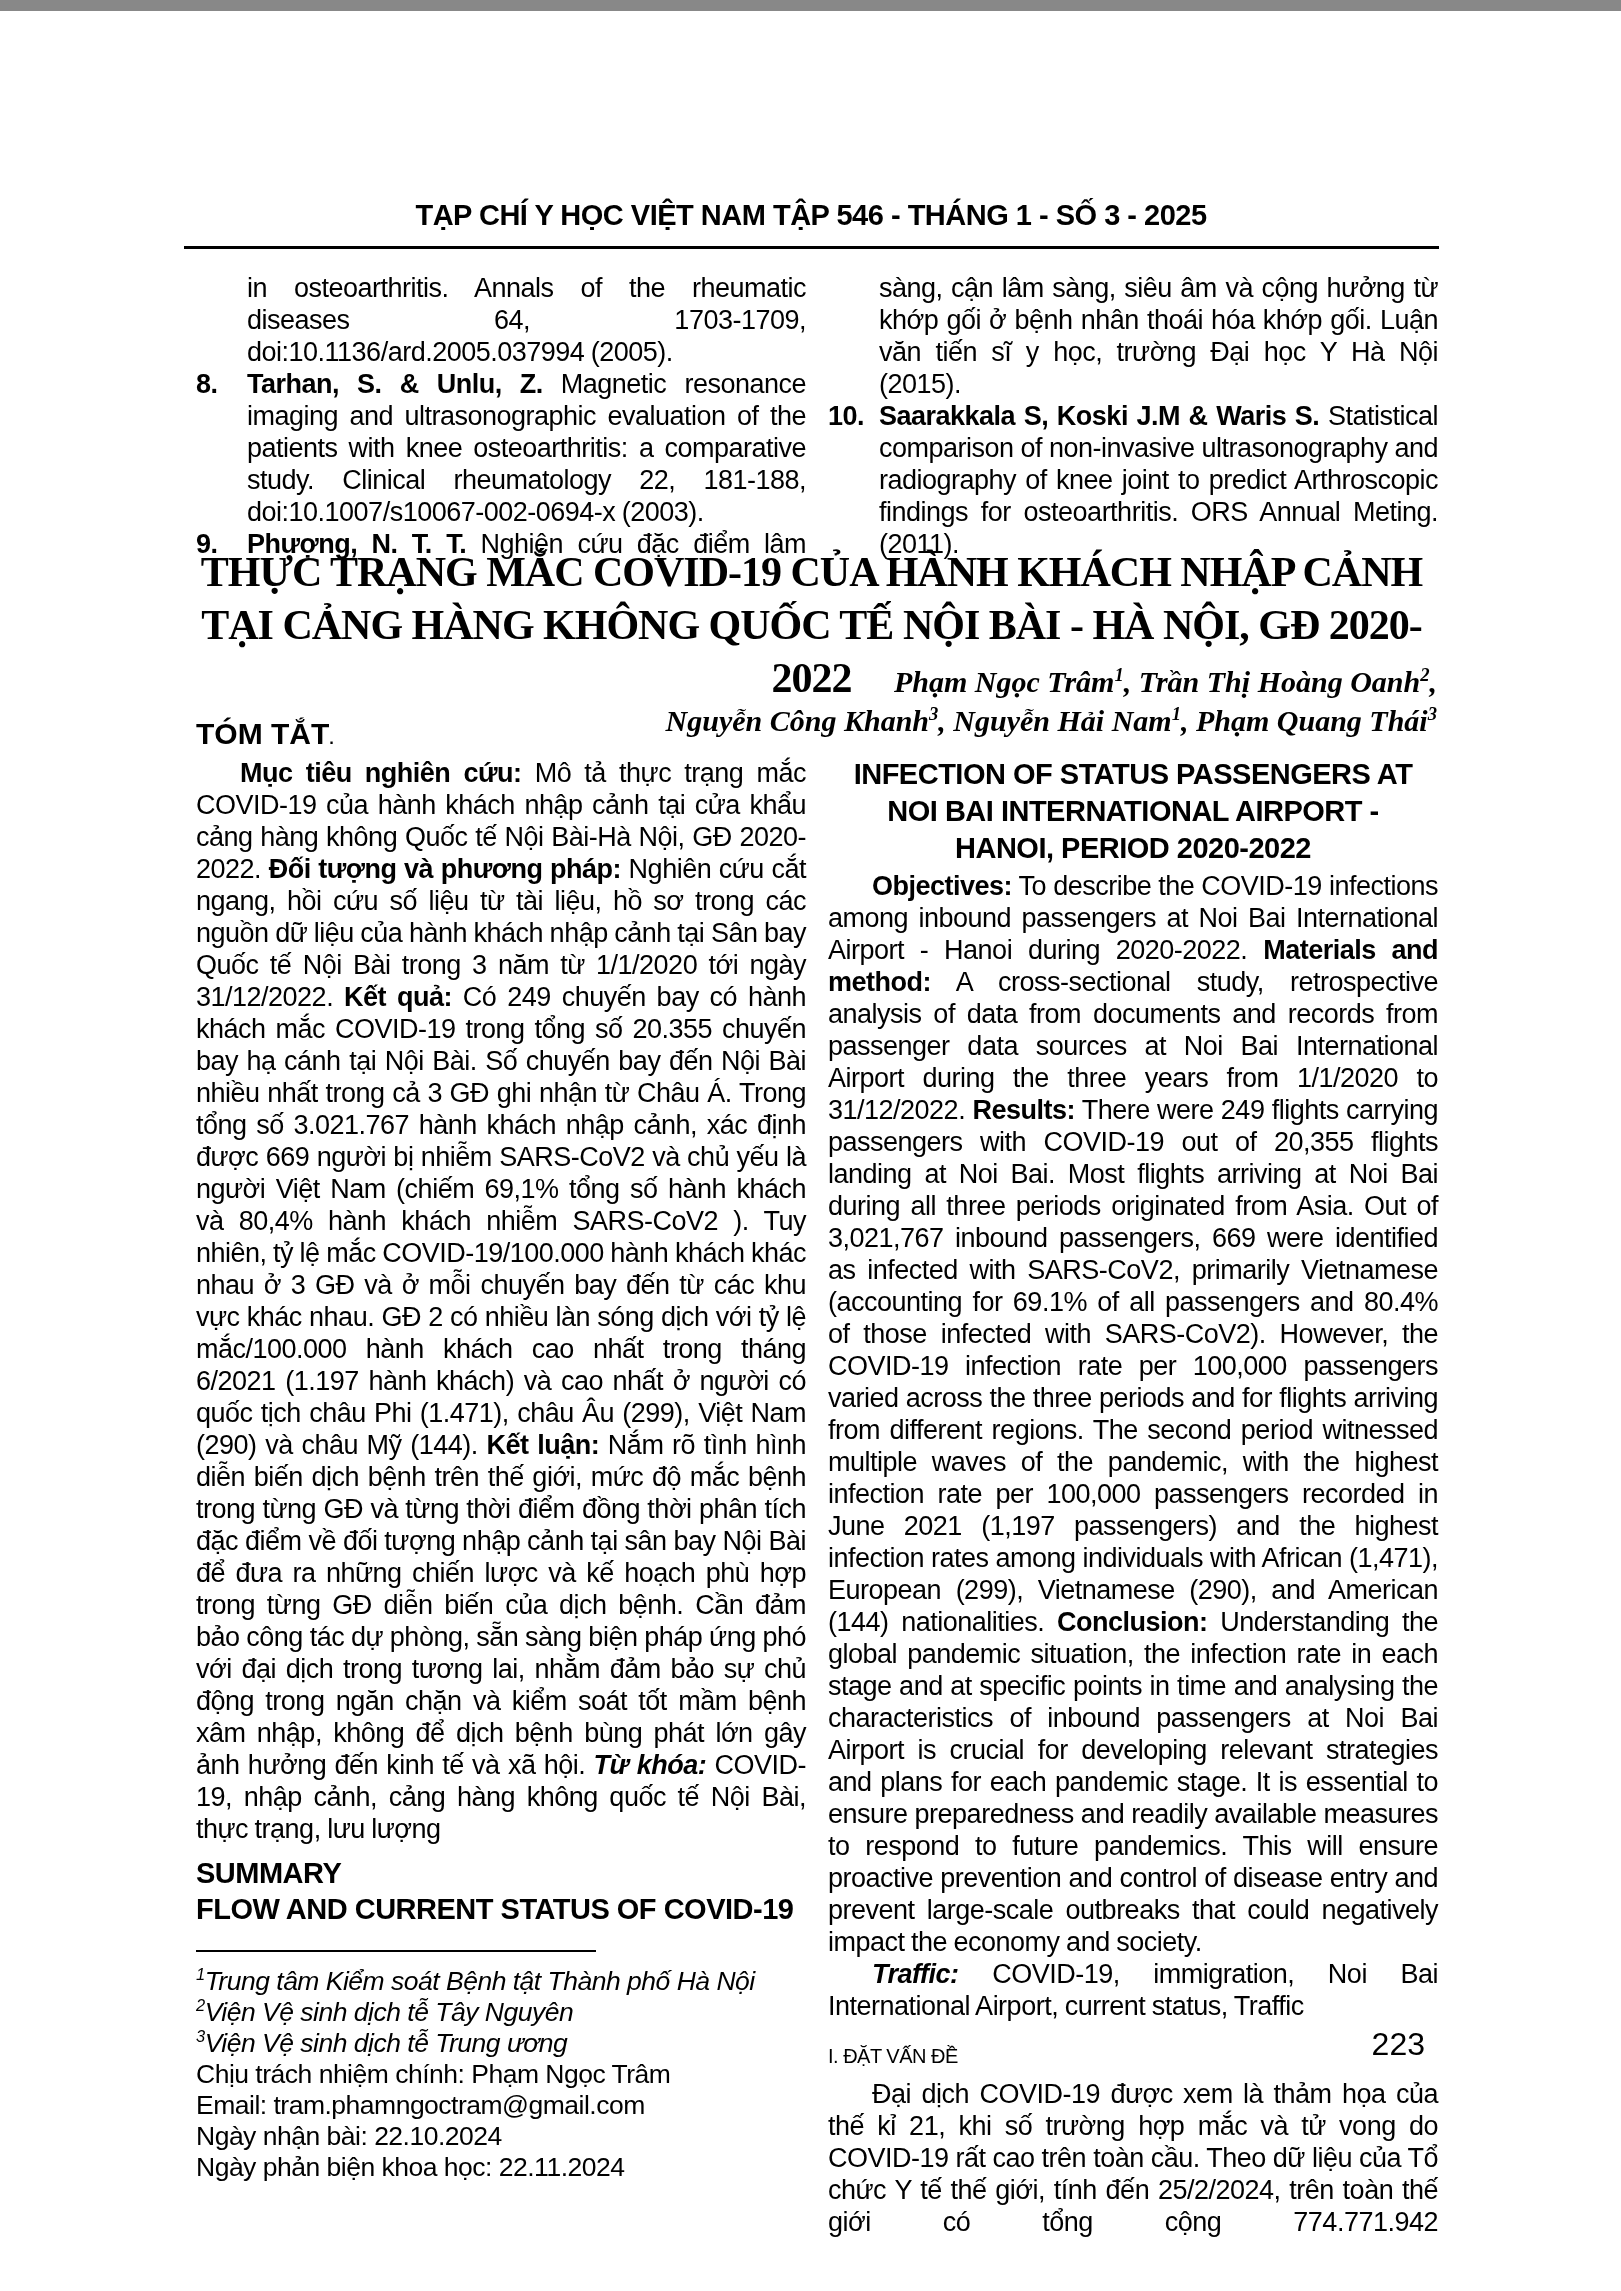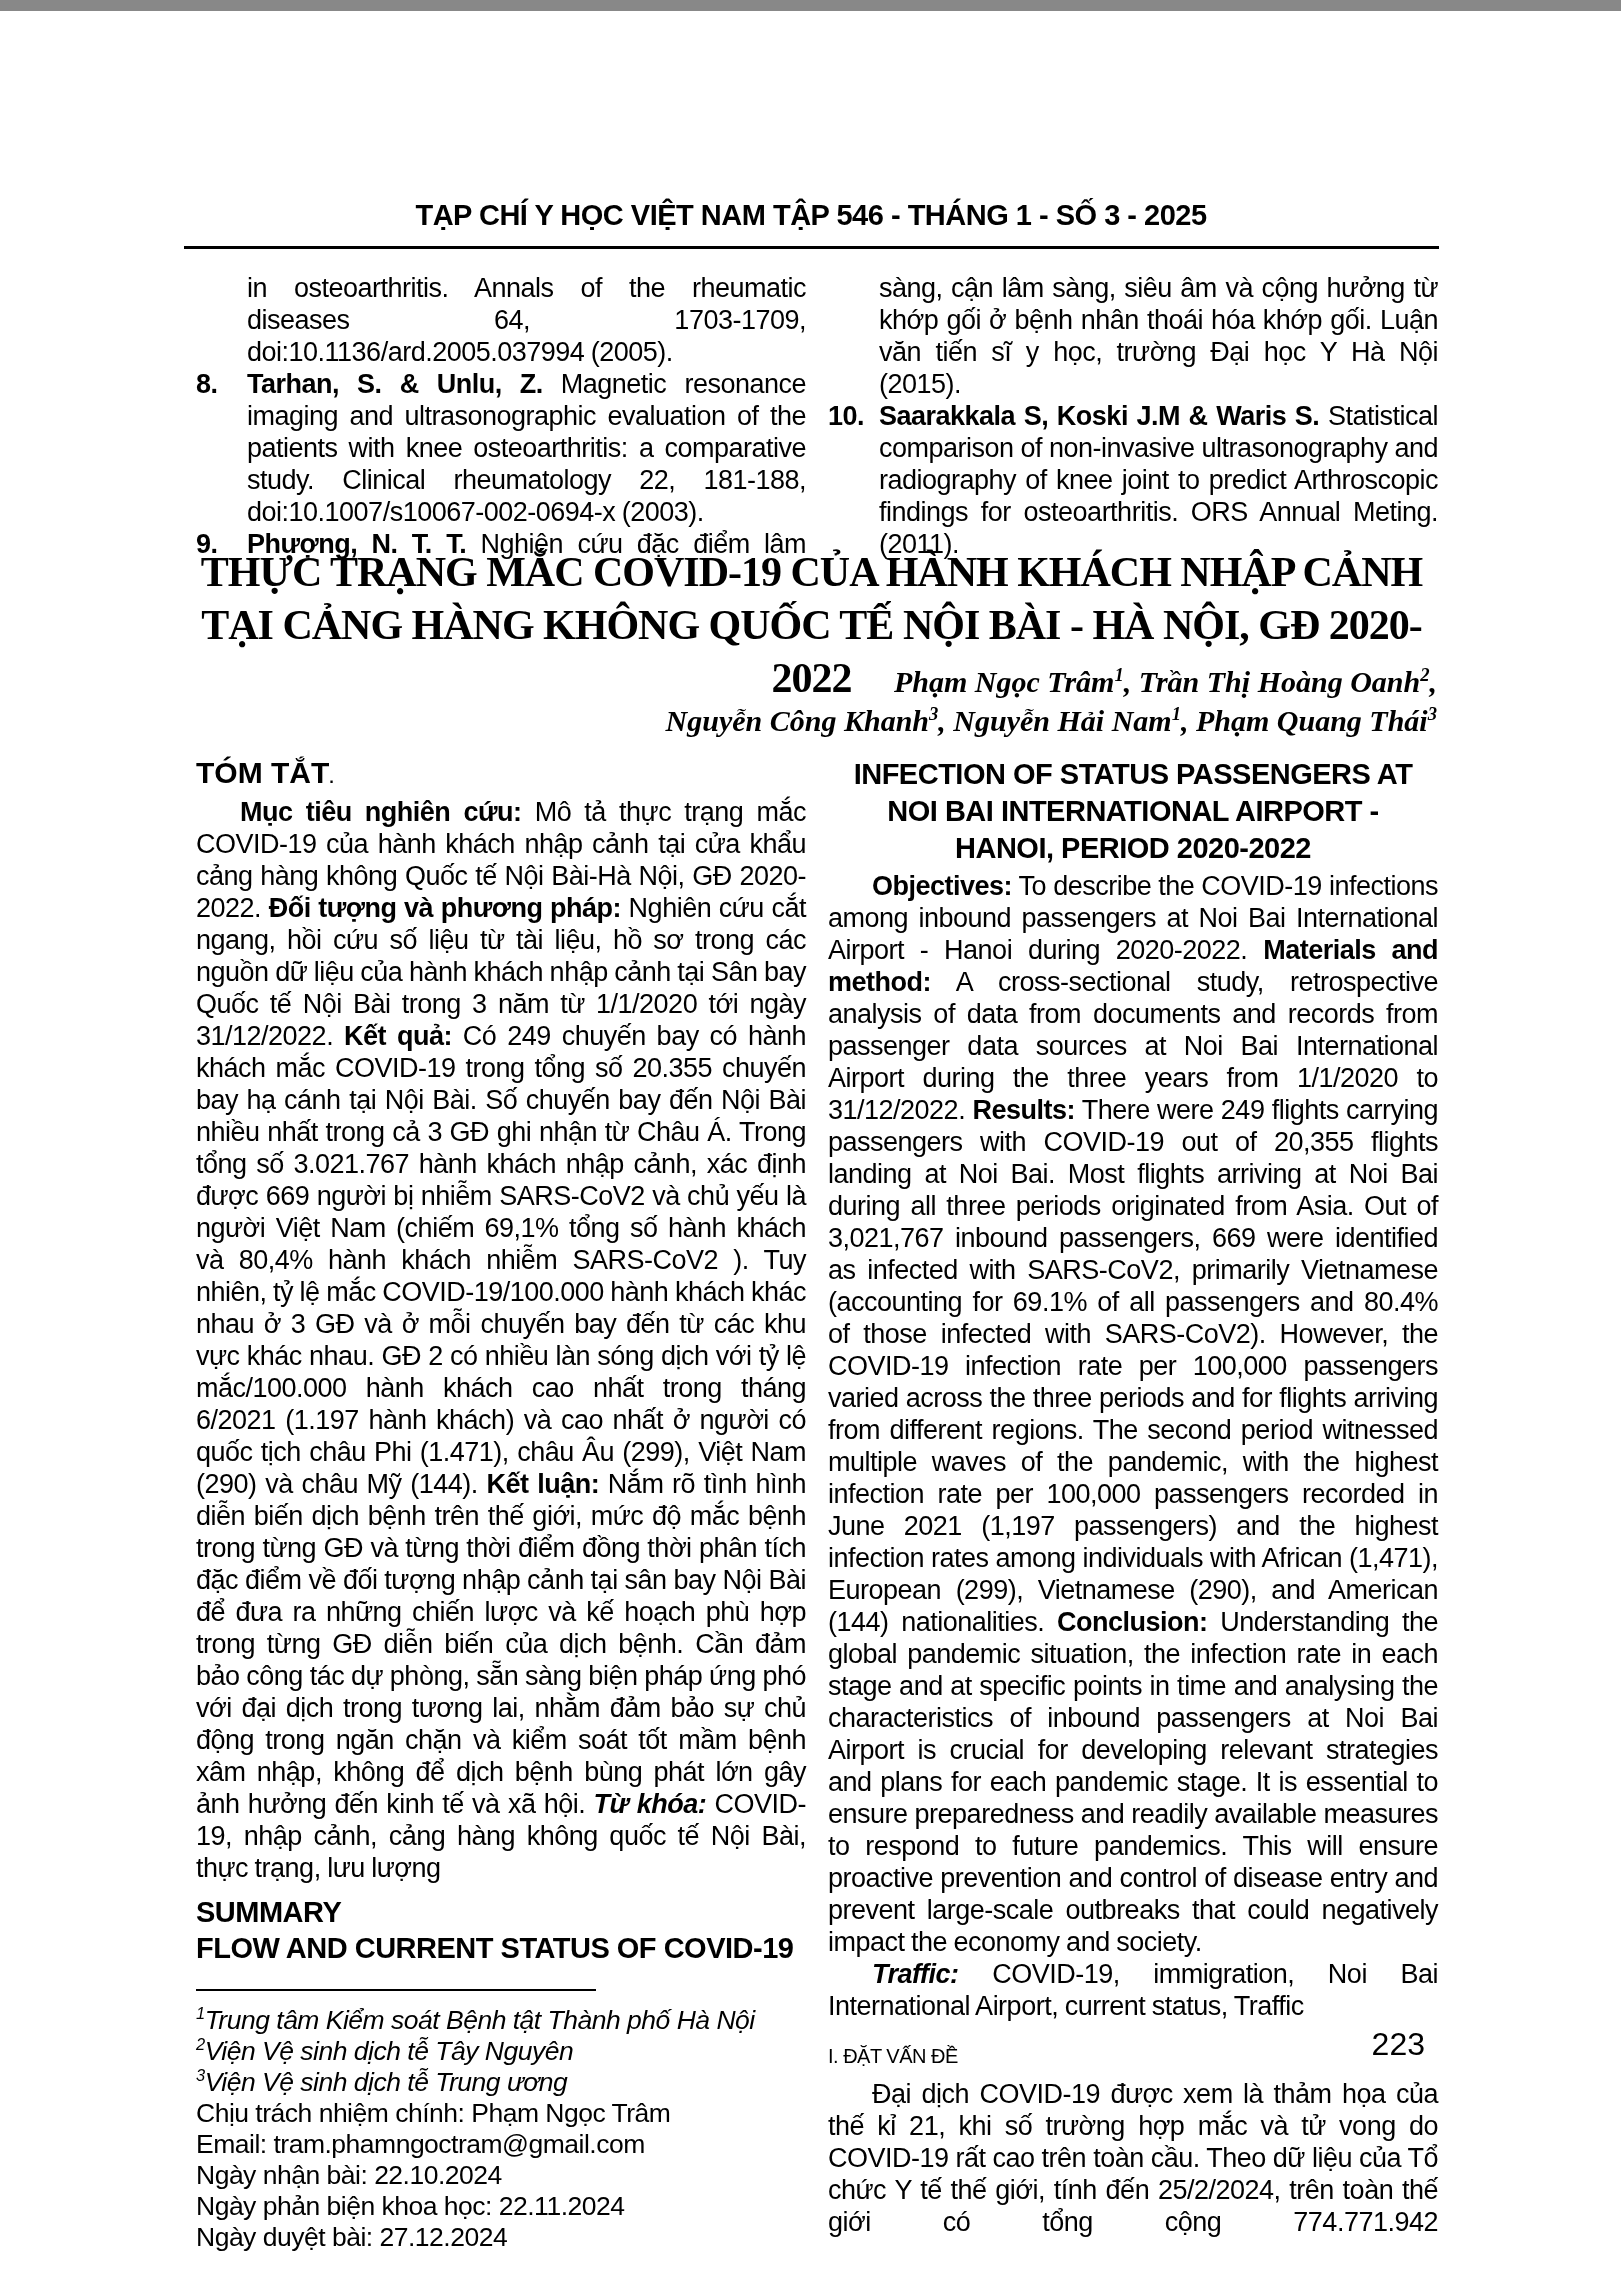--- a/index.html
+++ b/index.html
@@ -38,21 +38,21 @@
     text-align:center;font-family:"Liberation Serif","DejaVu Serif",serif;
     font-weight:bold;font-size:42px;line-height:53px;letter-spacing:-1px;
   }
   .authors{
     position:absolute;top:651px;left:196px;width:1241px;
     text-align:right;font-family:"Liberation Serif","DejaVu Serif",serif;
     font-weight:bold;font-style:italic;font-size:30px;line-height:39px;
   }
   sup{font-size:0.62em;line-height:0;}
   
-  .body-left{left:196px;top:743px;}
+  .body-left{left:196px;top:704px;}
   .body-right{left:828px;top:745px;}
   .abstract-h{font-weight:bold;font-size:30px;line-height:37px;}
   .body-text{
     font-size:27px;line-height:32px;text-align:justify;
     letter-spacing:-0.5px;word-spacing:-0.5px;
   }
   .para{text-indent:44px;}
   .sum-block{margin-top:9.8px;}
   .sum-h{font-weight:bold;font-size:29px;line-height:36px;letter-spacing:-0.5px;}
   .fn-rule{margin-top:23.5px;width:400px;border-top:2.9px solid #000;height:0;}
@@ -103,21 +103,20 @@
     </div>
     <div class="fn-rule"></div>
     <div class="footnotes">
       <div class="fn"><sup style="font-style: italic;">1</sup><span style="font-style: italic;">Trung tâm Kiểm soát Bệnh tật Thành phố Hà Nội</span></div>
       <div class="fn"><sup style="font-style: italic;">2</sup><span style="font-style: italic;">Viện Vệ sinh dịch tễ Tây Nguyên</span></div>
       <div class="fn"><sup style="font-style: italic;">3</sup><span style="font-style: italic;">Viện Vệ sinh dịch tễ Trung ương</span></div>
       <div class="fn"><span>Chịu trách nhiệm chính: Phạm Ngọc Trâm</span></div>
       <div class="fn"><span>Email: tram.phamngoctram@gmail.com</span></div>
       <div class="fn"><span>Ngày nhận bài: 22.10.2024</span></div>
       <div class="fn"><span>Ngày phản biện khoa học: 22.11.2024</span></div>
-      <div class="fn"><span>Ngày duyệt bài: 27.12.2024</span></div>
     </div>
   </div>
 
   <div class="col body-right">
     <div class="en-title">
       <div>INFECTION OF STATUS PASSENGERS AT</div>
       <div>NOI BAI INTERNATIONAL AIRPORT -</div>
       <div>HANOI, PERIOD 2020-2022</div>
     </div>
     <div class="body-text para"><span style="font-weight: bold;">Objectives:</span><span> To describe the COVID-19 infections among inbound passengers at Noi Bai International Airport - Hanoi during 2020-2022. </span><span style="font-weight: bold;">Materials and method:</span><span> A cross-sectional study, retrospective analysis of data from documents and records from passenger data sources at Noi Bai International Airport during the three years from 1/1/2020 to 31/12/2022. </span><span style="font-weight: bold;">Results:</span><span> There were 249 flights carrying passengers with COVID-19 out of 20,355 flights landing at Noi Bai. Most flights arriving at Noi Bai during all three periods originated from Asia. Out of 3,021,767 inbound passengers, 669 were identified as infected with SARS-CoV2, primarily Vietnamese (accounting for 69.1% of all passengers and 80.4% of those infected with SARS-CoV2). However, the COVID-19 infection rate per 100,000 passengers varied across the three periods and for flights arriving from different regions. The second period witnessed multiple waves of the pandemic, with the highest infection rate per 100,000 passengers recorded in June 2021 (1,197 passengers) and the highest infection rates among individuals with African (1,471), European (299), Vietnamese (290), and American (144) nationalities. </span><span style="font-weight: bold;">Conclusion:</span><span> Understanding the global pandemic situation, the infection rate in each stage and at specific points in time and analysing the characteristics of inbound passengers at Noi Bai Airport is crucial for developing relevant strategies and plans for each pandemic stage. It is essential to ensure preparedness and readily available measures to respond to future pandemics. This will ensure proactive prevention and control of disease entry and prevent large-scale outbreaks that could negatively impact the economy and society.</span></div>

